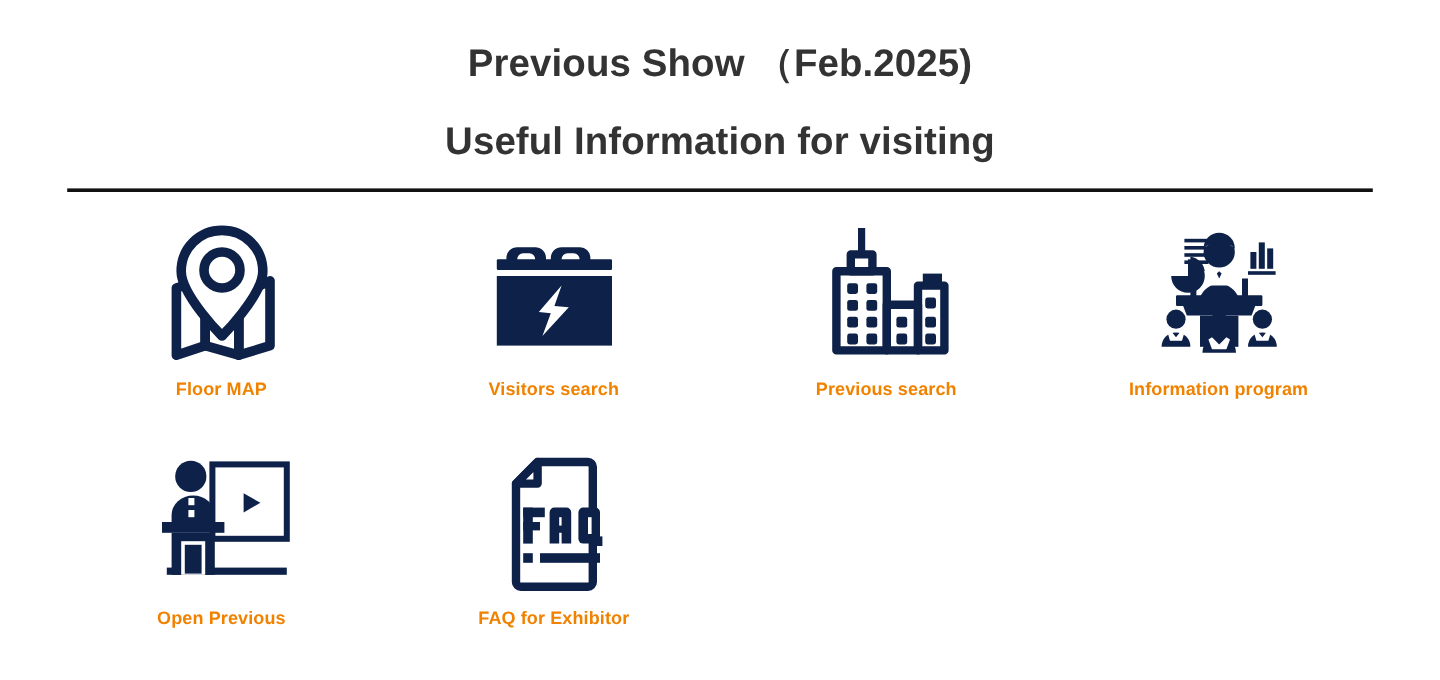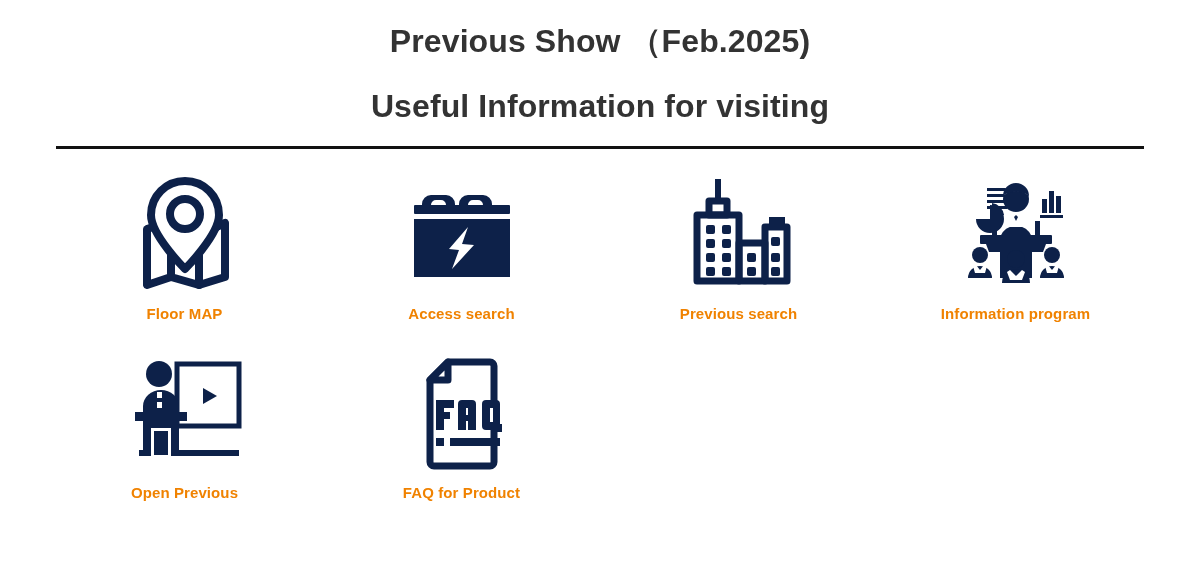--- a/index.html
+++ b/index.html
@@ -6,21 +6,21 @@
   body{
     width:1200px;height:567px;
     background:#ffffff;
     font-family:"Liberation Sans","DejaVu Sans",sans-serif;
     overflow:hidden;
   }
   .page{position:relative;width:1200px;height:567px;box-sizing:border-box;}
 
   
   .header{
-    padding-top:21px;
+    padding-top:32px;
     text-align:center;
   }
   .title-line{
     color:#333333;
     font-weight:bold;
     letter-spacing:.1px;
     line-height:1.30;
   }
   .title-line-1{font-size:32px;}
   .title-line-2{font-size:32px;margin-top:23px;}
@@ -31,21 +31,21 @@
     background:#111111;
     margin:19px auto 0 auto;
   }
 
   
   .grid{
     margin-top:18px;
     display:grid;
     grid-template-columns:repeat(4,1fr);
     grid-template-rows:repeat(2,auto);
-    row-gap:24px;
+    row-gap:36px;
     padding:0 46px;
     box-sizing:border-box;
   }
   .cell{
     display:flex;
     flex-direction:column;
     align-items:center;
     justify-content:flex-start;
     cursor:pointer;
   }
@@ -96,21 +96,21 @@
         <svg viewBox="0 0 120 120" width="120" height="120">
           <g fill="#0D2149">
             <path d="M30 22 h14 a9 9 0 0 1 9 9 v3 h-9 v-2 a5 5 0 0 0 -5 -5 h-5 a5 5 0 0 0 -5 5 v2 h-9 v-3 a9 9 0 0 1 9 -9 z"></path>
             <path d="M67 22 h14 a9 9 0 0 1 9 9 v3 h-9 v-2 a5 5 0 0 0 -5 -5 h-5 a5 5 0 0 0 -5 5 v2 h-9 v-3 a9 9 0 0 1 9 -9 z"></path>
             <rect x="12" y="32" width="96" height="9" rx="1"></rect>
             <rect x="12" y="46" width="96" height="58"></rect>
           </g>
           <path d="M66 54 L47 76 L57 77 L50 96 L72 72 L60 71 Z" fill="#ffffff"></path>
         </svg>
       </div>
-      <div class="cell-label">Access search</div>
+      <div class="cell-label">Visitors search</div>
     </div>
 
     <div class="cell">
       <div class="icon-box">
         <svg viewBox="0 0 120 120" width="120" height="120">
           <g fill="none" stroke="#0D2149" stroke-width="7" stroke-linejoin="round">
             <rect x="18" y="42" width="42" height="66"></rect>
             <rect x="60" y="70" width="26" height="38"></rect>
             <rect x="86" y="54" width="22" height="54"></rect>
             <rect x="30" y="28" width="18" height="14"></rect>
@@ -231,18 +231,18 @@
             <rect x="64" y="56" width="2" height="7" fill="#ffffff"></rect>
 
             <path d="M80 52 a4 4 0 0 1 4 -4 h10 a4 4 0 0 1 4 4 v22 a4 4 0 0 1 -4 4 h-10 a4 4 0 0 1 -4 -4 z"></path>
             <rect x="88" y="56" width="3" height="14" fill="#ffffff"></rect>
             <rect x="92" y="72" width="8" height="8"></rect>
           </g>
           <rect x="34" y="86" width="8" height="8" fill="#0D2149"></rect>
           <rect x="48" y="86" width="50" height="8" fill="#0D2149"></rect>
         </svg>
       </div>
-      <div class="cell-label">FAQ for Product</div>
+      <div class="cell-label">FAQ for Exhibitor</div>
     </div>
 
 
   </div>
 </div>
 
 </body></html>

